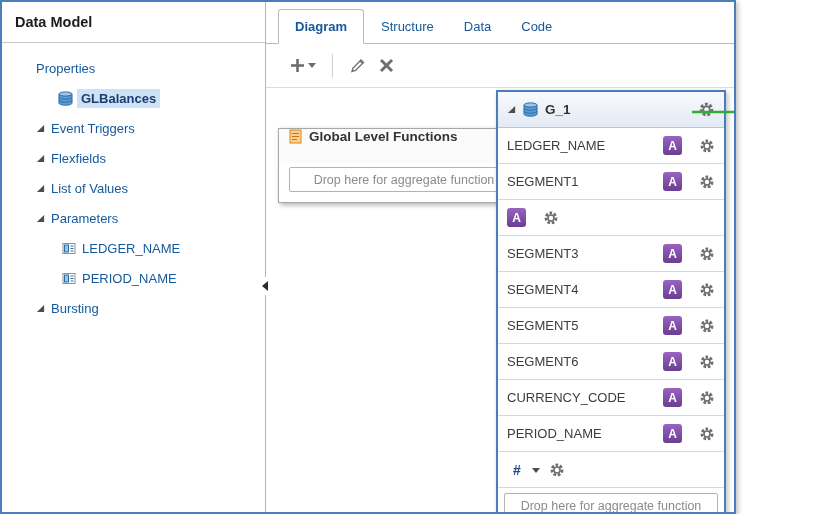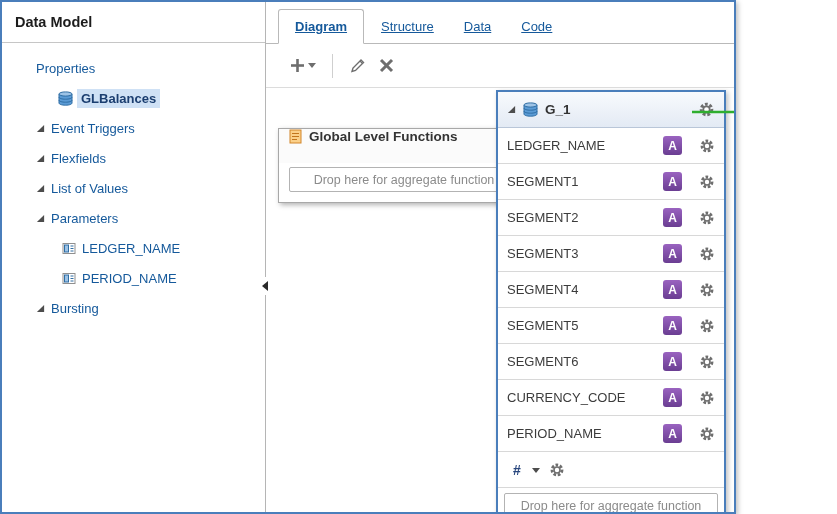--- a/index.html
+++ b/index.html
@@ -46,21 +46,21 @@
   }
 
   
   .main { flex: 1; display: flex; flex-direction: column; min-width: 0; }
   .tabbar {
     height: 42px; flex: 0 0 42px;
     display: flex; align-items: flex-end;
     padding-left: 12px; gap: 4px;
     border-bottom: 1px solid #b9b9b9;
   }
-  .tab { font-size: 13px; color: #15599b; padding: 9px 13px; cursor: pointer; text-decoration: underline; }
+  .tab { font-size: 13px; color: #15599b; padding: 9px 13px; cursor: pointer; }
   .tab.active {
     background: #fff; font-weight: bold;
     border: 1px solid #b9b9b9; border-bottom: 1px solid #fff;
     border-radius: 3px 3px 0 0; margin-bottom: -1px; padding: 9px 16px;
   }
 
   .toolbar {
     height: 44px; flex: 0 0 44px;
     display: flex; align-items: center;
     padding-left: 24px; gap: 13px;
@@ -324,21 +324,20 @@
           <span class="fname">SEGMENT1</span>
           <span class="badge-a">A</span>
           <span class="icon gear">
               <svg width="16" height="16" viewBox="0 0 16 16">
                 <circle cx="8" cy="8" r="5" fill="none" stroke="#6e6e6e" stroke-width="2.8" stroke-dasharray="2.6 1.7"></circle>
                 <circle cx="8" cy="8" r="3" fill="#fff" stroke="#6e6e6e" stroke-width="1.6"></circle>
               </svg>
             </span>
         </div>
         <div class="g1-row">
-          <span class="fname">SEGMENT2</span>
           <span class="badge-a">A</span>
           <span class="icon gear">
               <svg width="16" height="16" viewBox="0 0 16 16">
                 <circle cx="8" cy="8" r="5" fill="none" stroke="#6e6e6e" stroke-width="2.8" stroke-dasharray="2.6 1.7"></circle>
                 <circle cx="8" cy="8" r="3" fill="#fff" stroke="#6e6e6e" stroke-width="1.6"></circle>
               </svg>
             </span>
         </div>
         <div class="g1-row">
           <span class="fname">SEGMENT3</span>

